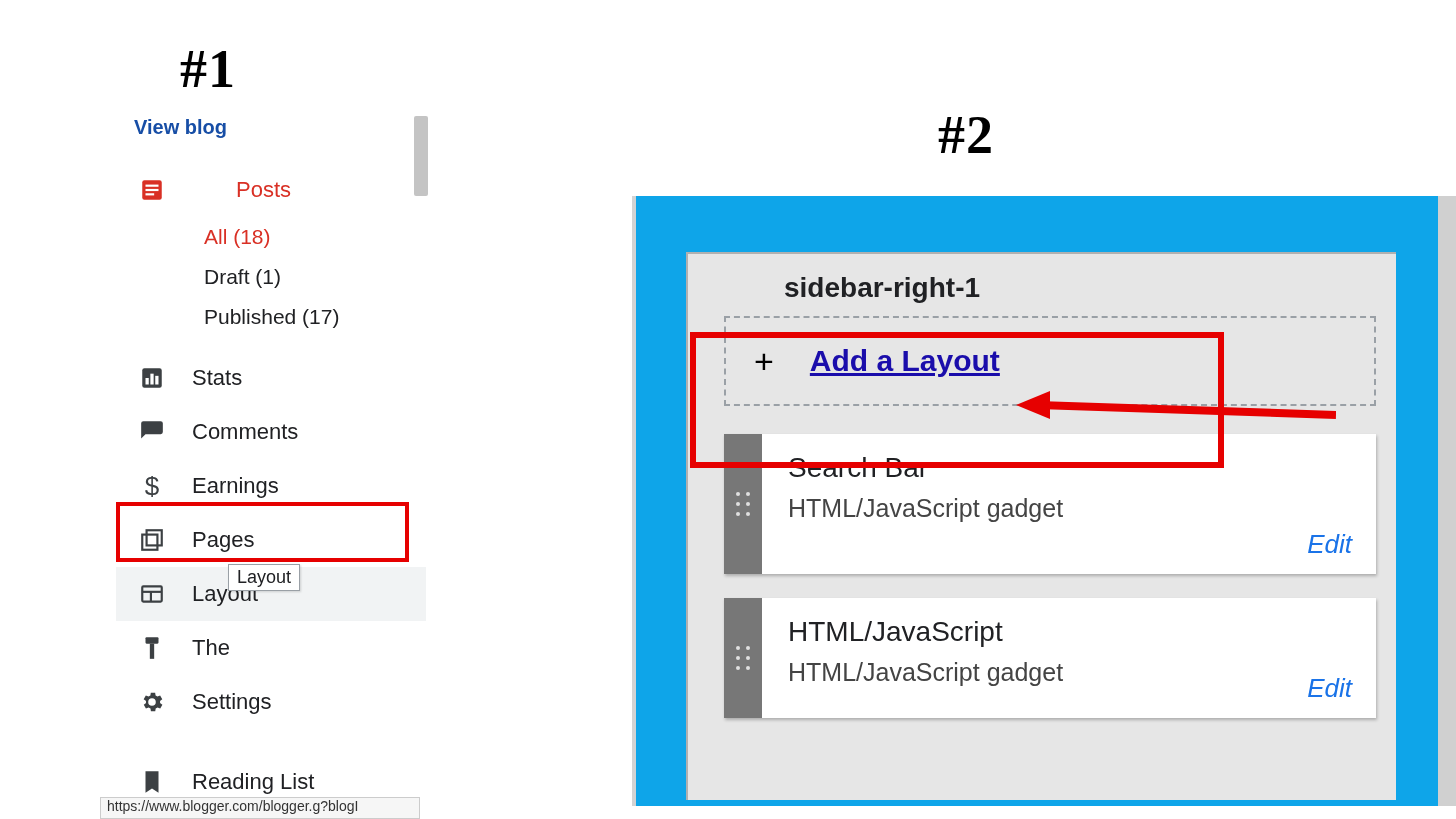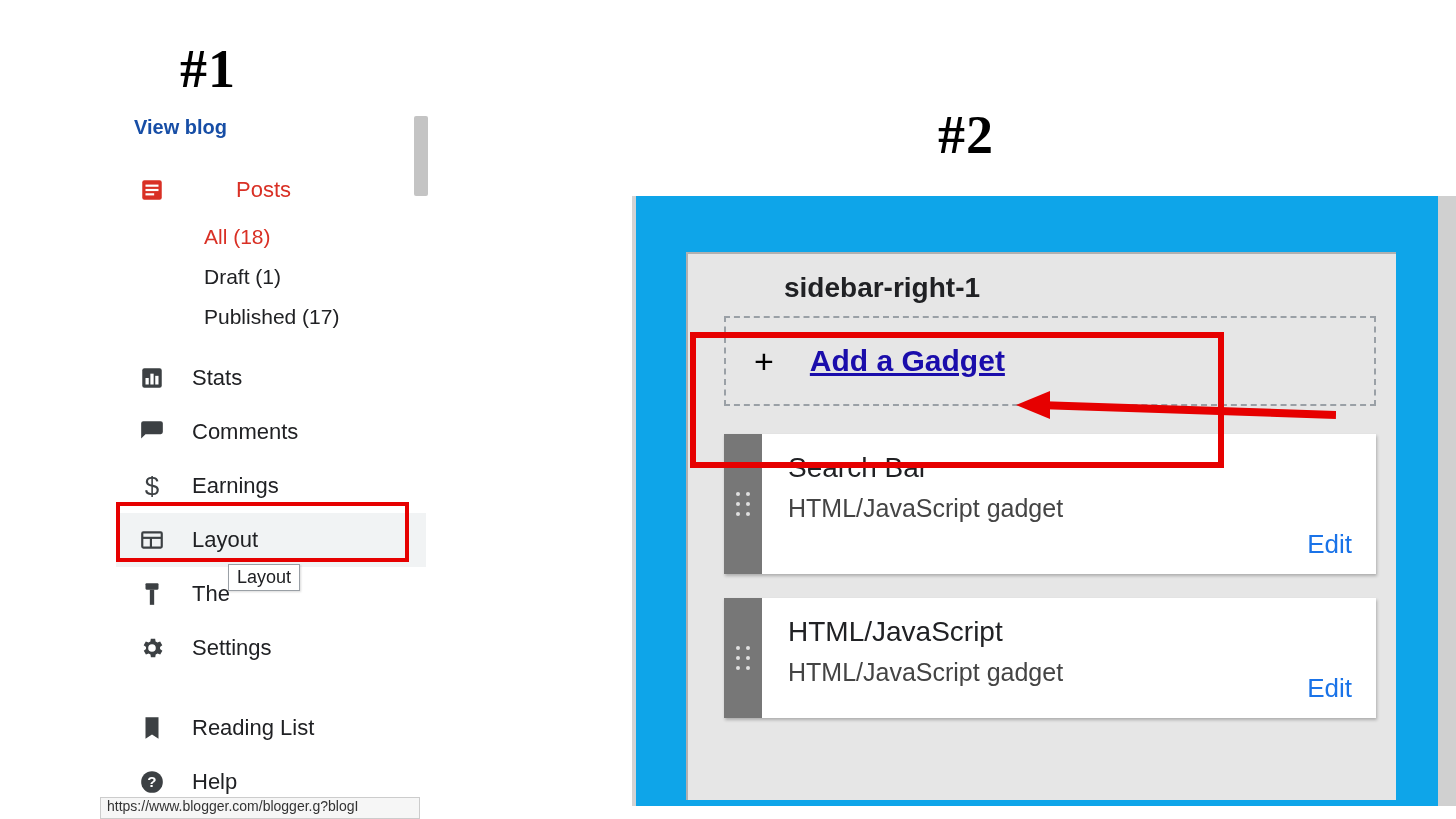--- a/index.html
+++ b/index.html
@@ -48,21 +48,21 @@
   .add-gadget .label { font-size: 30px; color: #1a0dab; text-decoration: underline; font-weight: 700; cursor: pointer; }
 
   .gadget-card { position: relative; display: flex; background: #fff; box-shadow: 1px 2px 3px rgba(0,0,0,0.25); margin-bottom: 24px; height: 140px; }
   .gadget-card.cutoff { height: 120px; margin-bottom: 0; }
   .gadget-handle { width: 38px; background: #777; display: flex; align-items: center; justify-content: center; }
   .gadget-handle-dots { display: grid; grid-template-columns: 4px 4px; grid-gap: 6px; }
   .gadget-handle-dots span { width: 4px; height: 4px; background: #e0e0e0; border-radius: 50%; }
   .gadget-body { flex: 1; padding: 18px 17px 0 26px; display: flex; flex-direction: column; position: relative; }
   .gadget-title { font-size: 28px; color: #202124; margin-bottom: 10px; }
   .gadget-sub   { font-size: 25px; color: #444; }
-  .gadget-edit  { position: absolute; right: 24px; bottom: 14px; font-size: 26px; color: #1a73e8; cursor: pointer; }
+  .gadget-edit  { position: absolute; right: 24px; bottom: 14px; font-size: 26px; color: #1a73e8; cursor: pointer; font-style: italic; }
 
   .red-box-2 { position: absolute; border: 6px solid #e60000; pointer-events: none; }
   .arrow-svg { position: absolute; pointer-events: none; }
 
   .panel-2-scrollbar { position: absolute; right: 0; top: 0; width: 26px; height: 100%; background: #d0d0d0; }
 </style>
 </head>
 <body>
 
 <div class="stage">
@@ -113,20 +113,29 @@
             </svg>
         </span>
         <span>Comments</span>
       </div>
 
       <div class="nav-item">
         <span class="icon" style="font-size:26px;">$</span>
         <span>Earnings</span>
       </div>
 
+      <div class="nav-item">
+        <span class="icon">
+          <svg viewBox="0 0 24 24" fill="none" stroke="currentColor" stroke-width="2">
+              <rect x="7" y="3" width="14" height="14"></rect>
+              <rect x="3" y="7" width="14" height="14"></rect>
+            </svg>
+        </span>
+        <span>Pages</span>
+      </div>
 
       <div class="nav-item highlighted">
         <span class="icon">
           <svg viewBox="0 0 24 24" fill="none" stroke="currentColor" stroke-width="2">
               <rect x="3" y="5" width="18" height="14" rx="1"></rect>
               <line x1="3" y1="10" x2="21" y2="10"></line>
               <line x1="11" y1="10" x2="11" y2="19"></line>
             </svg>
         </span>
         <span>Layout</span>
@@ -184,21 +193,21 @@
   <div class="panel-2">
 
     <div class="panel-2-scrollbar"></div>
 
     <div class="panel-2-inner">
 
       <div class="section-title">sidebar-right-1</div>
 
       <div class="add-gadget">
         <span class="plus">+</span>
-        <span class="label">Add a Gadget</span>
+        <span class="label">Add a Layout</span>
       </div>
 
       <div class="gadget-card">
         <div class="gadget-handle">
           <div class="gadget-handle-dots">
               <span></span>
               <span></span>
               <span></span>
               <span></span>
               <span></span>

